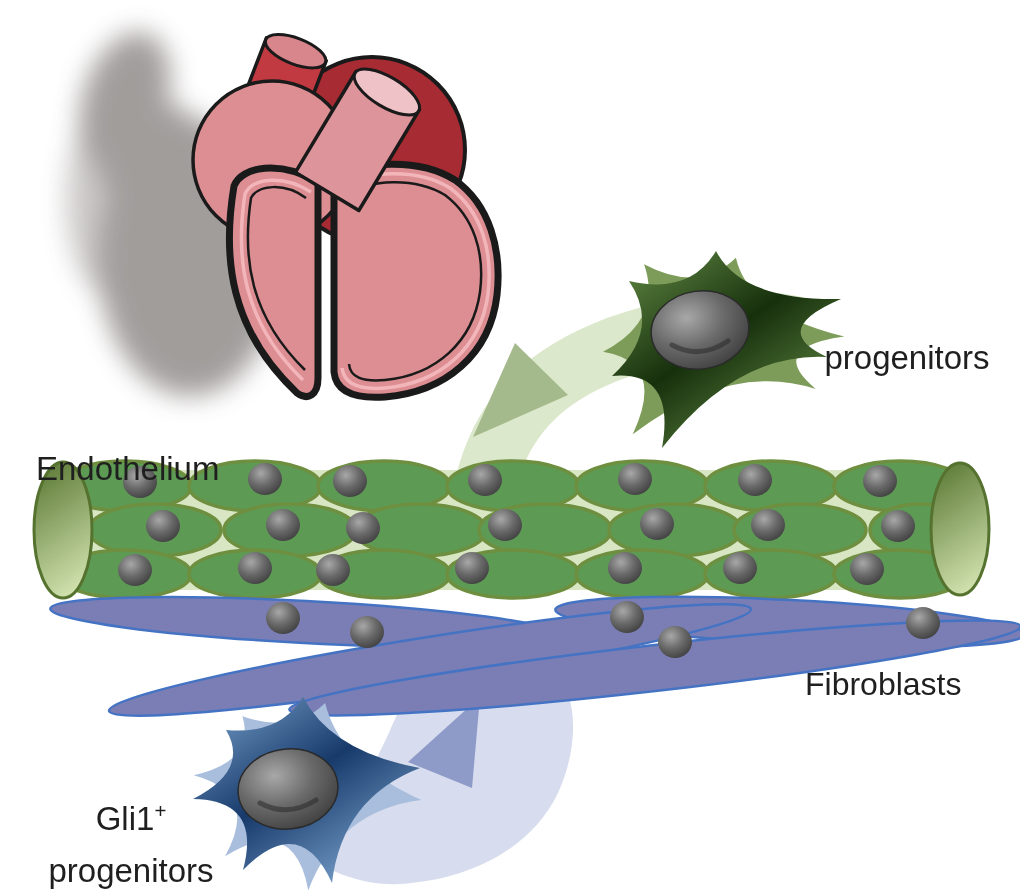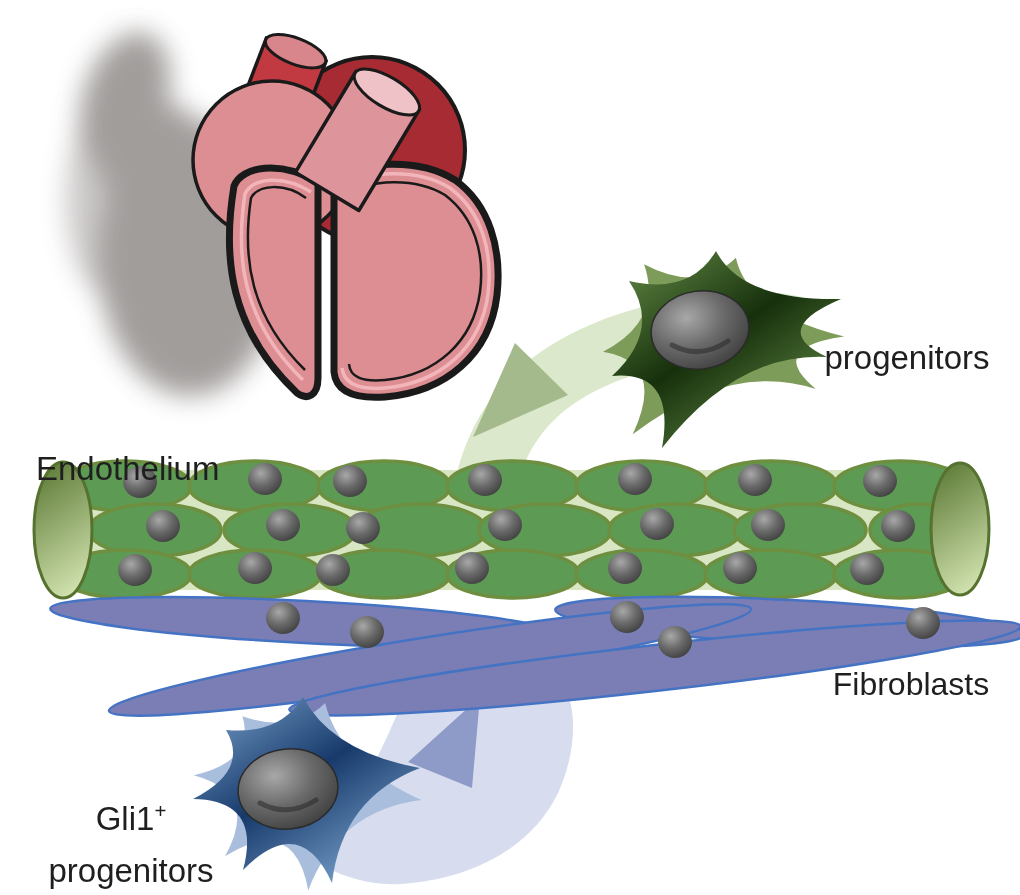--- a/index.html
+++ b/index.html
@@ -177,20 +177,20 @@
     <path d="M 260 803 Q 288 818 316 800" fill="none" stroke="#2a2a2a" stroke-width="5" opacity="0.55" stroke-linecap="round"></path>
   </g>
 </svg>
 
 <div class="fig-label" style="left:36px;top:420px;font-size:33px;margin-top:32px;">Endothelium</div>
 
 <div class="fig-label two-line" style="left:798px;top:332px;width:218px;font-size:33px;">
   <span class="line">progenitors</span>
 </div>
 
-<div class="fig-label" style="left:805px;top:668px;width:212px;font-size:32px;text-align:center;">Fibroblasts</div>
+<div class="fig-label" style="left:805px;top:668px;width:212px;font-size:32px;text-align:left;">Fibroblasts</div>
 
 <div class="fig-label two-line" style="left:8px;top:793px;width:246px;font-size:33px;">
   <span class="line"><span>Gli1</span><sup>+</sup></span>
   <span class="line">progenitors</span>
 </div>
 
 </div>
 
 </body></html>

